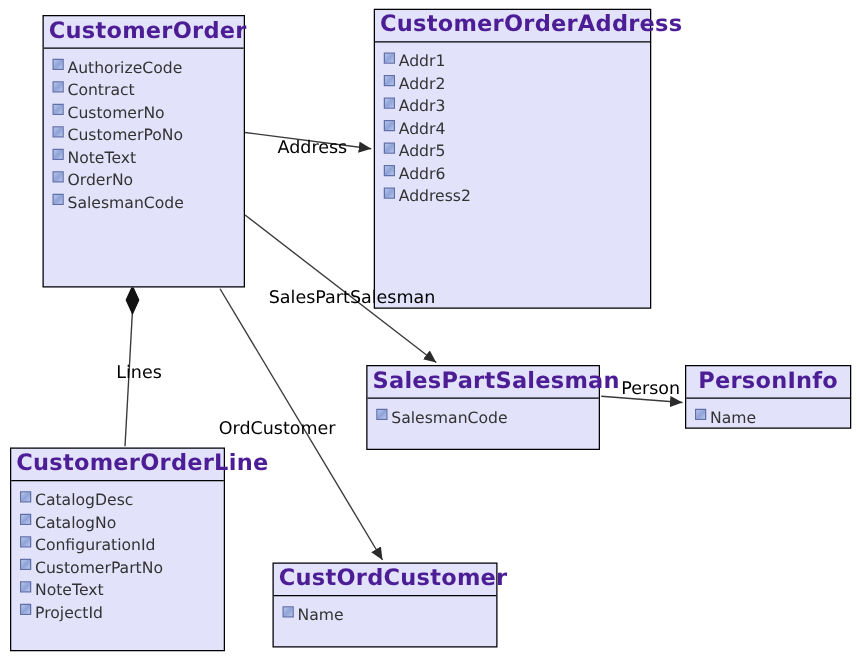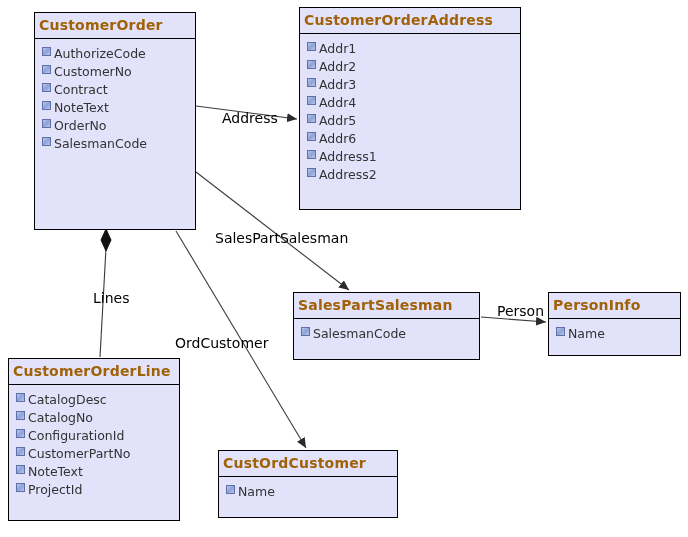--- a/index.html
+++ b/index.html
@@ -29,24 +29,24 @@
   .uml-class {
     position: absolute;
     box-sizing: border-box;
     background: #e2e2fb;
     border: 1px solid #000000;
     display: flex;
     flex-direction: column;
   }
   .uml-title {
     box-sizing: border-box;
-    text-align: left;
+    text-align: center;
     font-weight: bold;
-    font-size: 14px;
-    color: #a16207;
+    font-size: 18px;
+    color: #4c1d95;
     letter-spacing: 0.2px;
     padding: 5px 4px 6px 4px;
     border-bottom: 1px solid #000000;
     line-height: 14px;
     white-space: nowrap;
   }
   .uml-attrs {
     box-sizing: border-box;
     padding: 5px 4px 5px 7px;
     flex: 1 1 auto;
@@ -120,41 +120,45 @@
   <div id="class-host">
       <div class="uml-class" style="left: 34px; top: 12px; width: 162px; height: 218px; background: rgb(226, 226, 251); border-color: rgb(0, 0, 0);">
         <div class="uml-title">CustomerOrder</div>
         <div class="uml-attrs">
           <div class="uml-attr">
             <span class="attr-icon"></span>
             <span class="attr-label">AuthorizeCode</span>
           </div>
           <div class="uml-attr">
             <span class="attr-icon"></span>
+            <span class="attr-label">Contract</span>
+          </div>
+          <div class="uml-attr">
+            <span class="attr-icon"></span>
             <span class="attr-label">CustomerNo</span>
           </div>
           <div class="uml-attr">
             <span class="attr-icon"></span>
-            <span class="attr-label">Contract</span>
+            <span class="attr-label">CustomerPoNo</span>
           </div>
           <div class="uml-attr">
             <span class="attr-icon"></span>
             <span class="attr-label">NoteText</span>
           </div>
           <div class="uml-attr">
             <span class="attr-icon"></span>
             <span class="attr-label">OrderNo</span>
           </div>
           <div class="uml-attr">
             <span class="attr-icon"></span>
             <span class="attr-label">SalesmanCode</span>
           </div>
         </div>
       </div>
-      <div class="uml-class" style="left: 299px; top: 7px; width: 222px; height: 203px; background: rgb(226, 226, 251); border-color: rgb(0, 0, 0);">
+      <div class="uml-class" style="left: 299px; top: 7px; width: 222px; height: 240px; background: rgb(226, 226, 251); border-color: rgb(0, 0, 0);">
         <div class="uml-title">CustomerOrderAddress</div>
         <div class="uml-attrs">
           <div class="uml-attr">
             <span class="attr-icon"></span>
             <span class="attr-label">Addr1</span>
           </div>
           <div class="uml-attr">
             <span class="attr-icon"></span>
             <span class="attr-label">Addr2</span>
           </div>
@@ -166,41 +170,37 @@
             <span class="attr-icon"></span>
             <span class="attr-label">Addr4</span>
           </div>
           <div class="uml-attr">
             <span class="attr-icon"></span>
             <span class="attr-label">Addr5</span>
           </div>
           <div class="uml-attr">
             <span class="attr-icon"></span>
             <span class="attr-label">Addr6</span>
-          </div>
-          <div class="uml-attr">
-            <span class="attr-icon"></span>
-            <span class="attr-label">Address1</span>
           </div>
           <div class="uml-attr">
             <span class="attr-icon"></span>
             <span class="attr-label">Address2</span>
           </div>
         </div>
       </div>
       <div class="uml-class" style="left: 293px; top: 292px; width: 187px; height: 68px; background: rgb(226, 226, 251); border-color: rgb(0, 0, 0);">
         <div class="uml-title">SalesPartSalesman</div>
         <div class="uml-attrs">
           <div class="uml-attr">
             <span class="attr-icon"></span>
             <span class="attr-label">SalesmanCode</span>
           </div>
         </div>
       </div>
-      <div class="uml-class" style="left: 548px; top: 292px; width: 133px; height: 64px; background: rgb(226, 226, 251); border-color: rgb(0, 0, 0);">
+      <div class="uml-class" style="left: 548px; top: 292px; width: 133px; height: 51px; background: rgb(226, 226, 251); border-color: rgb(0, 0, 0);">
         <div class="uml-title">PersonInfo</div>
         <div class="uml-attrs">
           <div class="uml-attr">
             <span class="attr-icon"></span>
             <span class="attr-label">Name</span>
           </div>
         </div>
       </div>
       <div class="uml-class" style="left: 8px; top: 358px; width: 172px; height: 163px; background: rgb(226, 226, 251); border-color: rgb(0, 0, 0);">
         <div class="uml-title">CustomerOrderLine</div>

